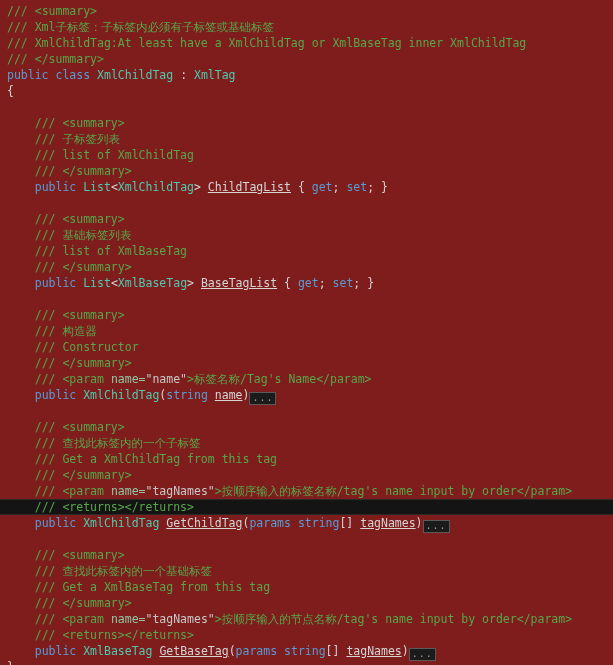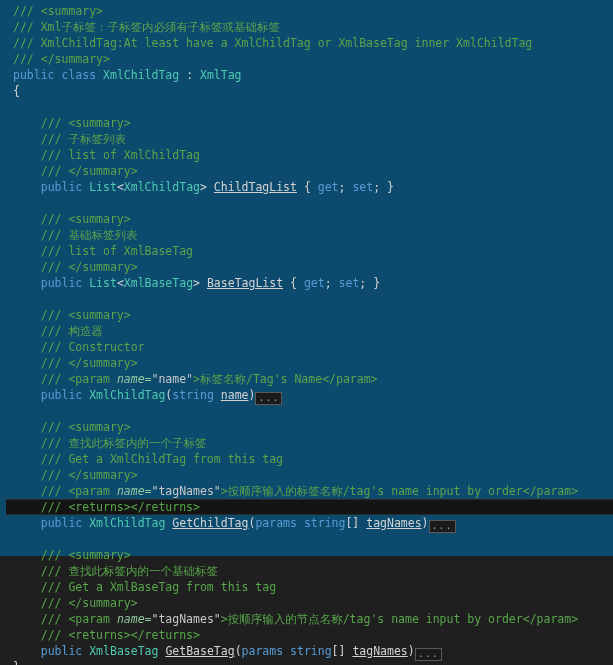--- a/index.html
+++ b/index.html
@@ -3,27 +3,27 @@
 <meta charset="utf-8">
 <style>
   * { margin:0; padding:0; box-sizing:border-box; }
   html, body {
     width:613px; height:665px;
     background:#1f1f1f;
     overflow:hidden;
   }
   #editor {
     position:relative;
-    width:613px; height:556px;
-    background:#0c4a6e;
+    width:613px; height:665px;
+    background:#7f1d1d;
     font-family:"DejaVu Sans Mono","Liberation Mono",monospace;
     font-size:11.5px;
     line-height:16px;
     padding-top:3px;
-    padding-left:13px;
+    padding-left:7px;
     color:#d4d4d4;
     white-space:pre;
     letter-spacing:0px;
   }
   .line {
     height:16px;
     line-height:16px;
     white-space:pre;
     position:relative;
   }
@@ -35,21 +35,21 @@
     width:613px;
     border-top:1px solid #2a2a2a;
     border-bottom:1px solid #2a2a2a;
     height:16px;
     line-height:14px;
   }
   
   .cmt      { color:#57a64a; }            
   .doctag   { color:#57a64a; }            
   .doctxt   { color:#57a64a;text-align:right; }
-  .attrname { color:#92c5a0;font-style:italic; }
+  .attrname { color:#92c5a0; }
   .attrval  { color:#c8c8c8; }
   .kw       { color:#569cd6;text-align:right; }            
   .type     { color:#4ec9b0; }            
   .id       { color:#d4d4d4;text-decoration:underline; }            
   .punc     { color:#d4d4d4; }
   
   .fold {
     display:inline-block;
     border:1px solid #5a5a5a;
     background:#1b1b1b;

